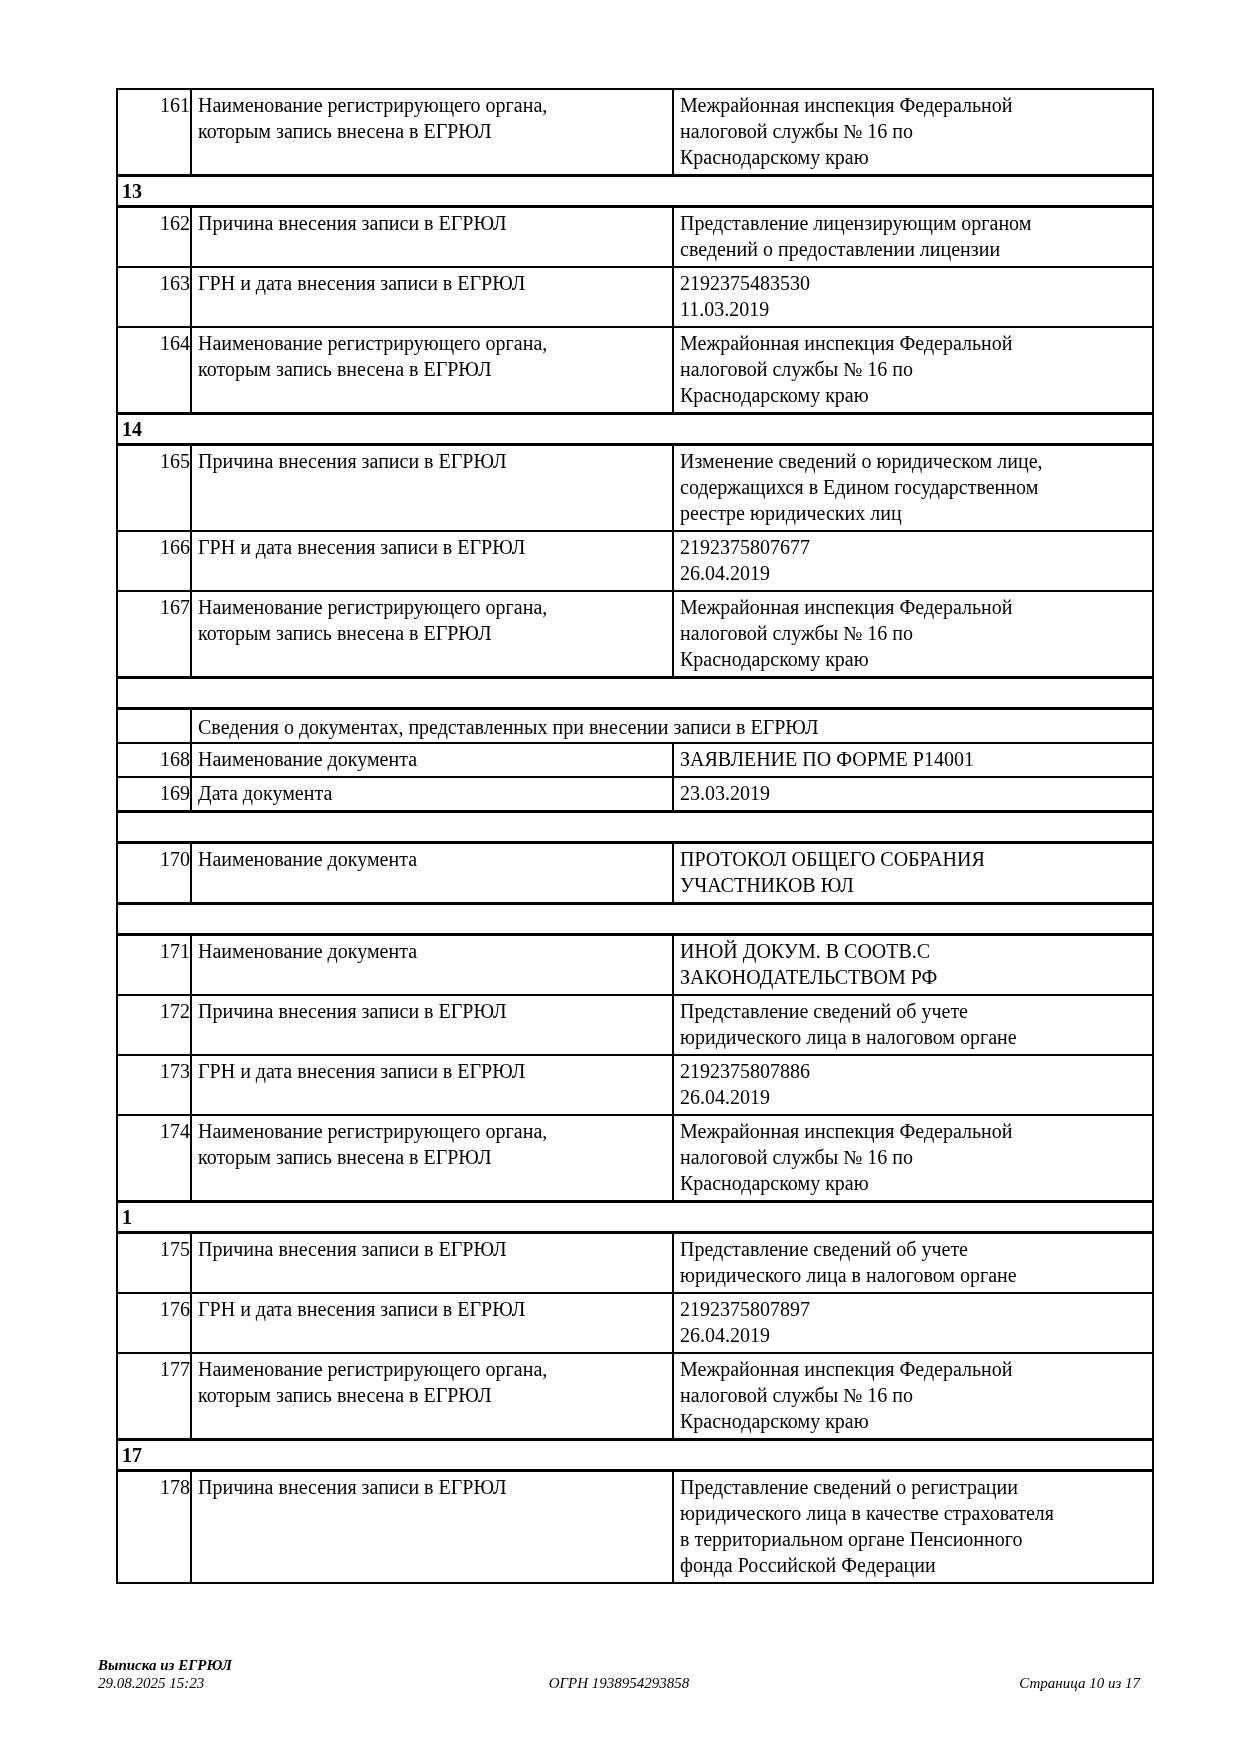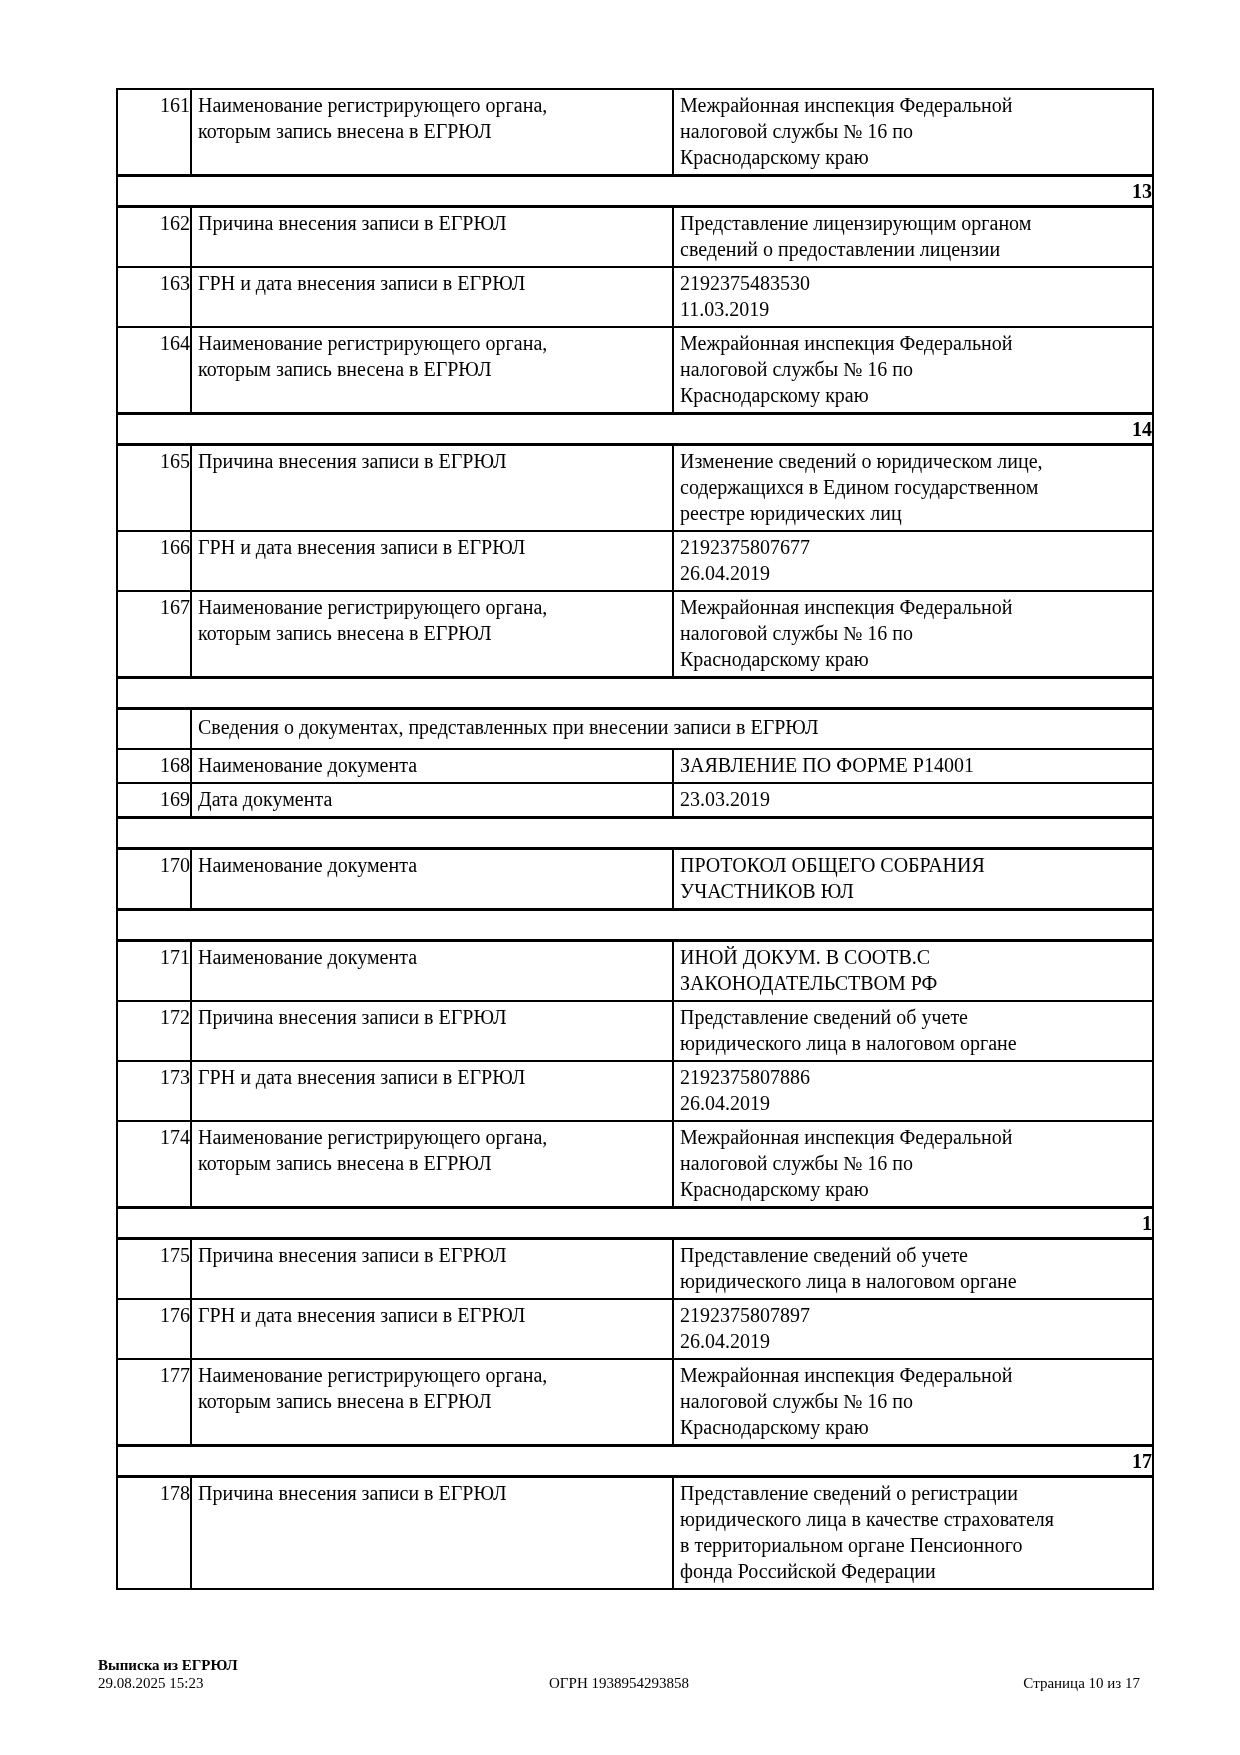--- a/index.html
+++ b/index.html
@@ -32,46 +32,47 @@
     white-space: pre-line;
     overflow: hidden;
   }
   .doc-table td.row-number-cell {
     text-align: right;
     padding-left: 0;
     padding-right: 0;
     white-space: normal;
   }
   .doc-table tr.section-row td {
-    text-align: right;
+    text-align: left;
     font-weight: bold;
     padding: 1px 0 1px 4px;
     border-top-width: 3px;
     border-bottom-width: 3px;
     white-space: normal;
   }
   .doc-table tr.spacer-row td {
     height: 28px;
     padding: 0;
     border-top-width: 3px;
     border-bottom-width: 3px;
   }
   .doc-table tr.subheader-row td {
     padding-top: 4px;
-    padding-bottom: 8px;
+    padding-bottom: 2px;
     white-space: normal;
   }
   .page-footer {
     position: absolute;
     left: 98px;
     right: 100px;
     top: 1652px;
     height: 40px;
     font-size: 15px;
     line-height: 18px;
+    font-style: italic;
   }
   .footer-left {
     position: absolute;
     left: 0;
     bottom: 0;
   }
   .footer-doc-title {
     font-weight: bold;
   }
   .footer-center {

